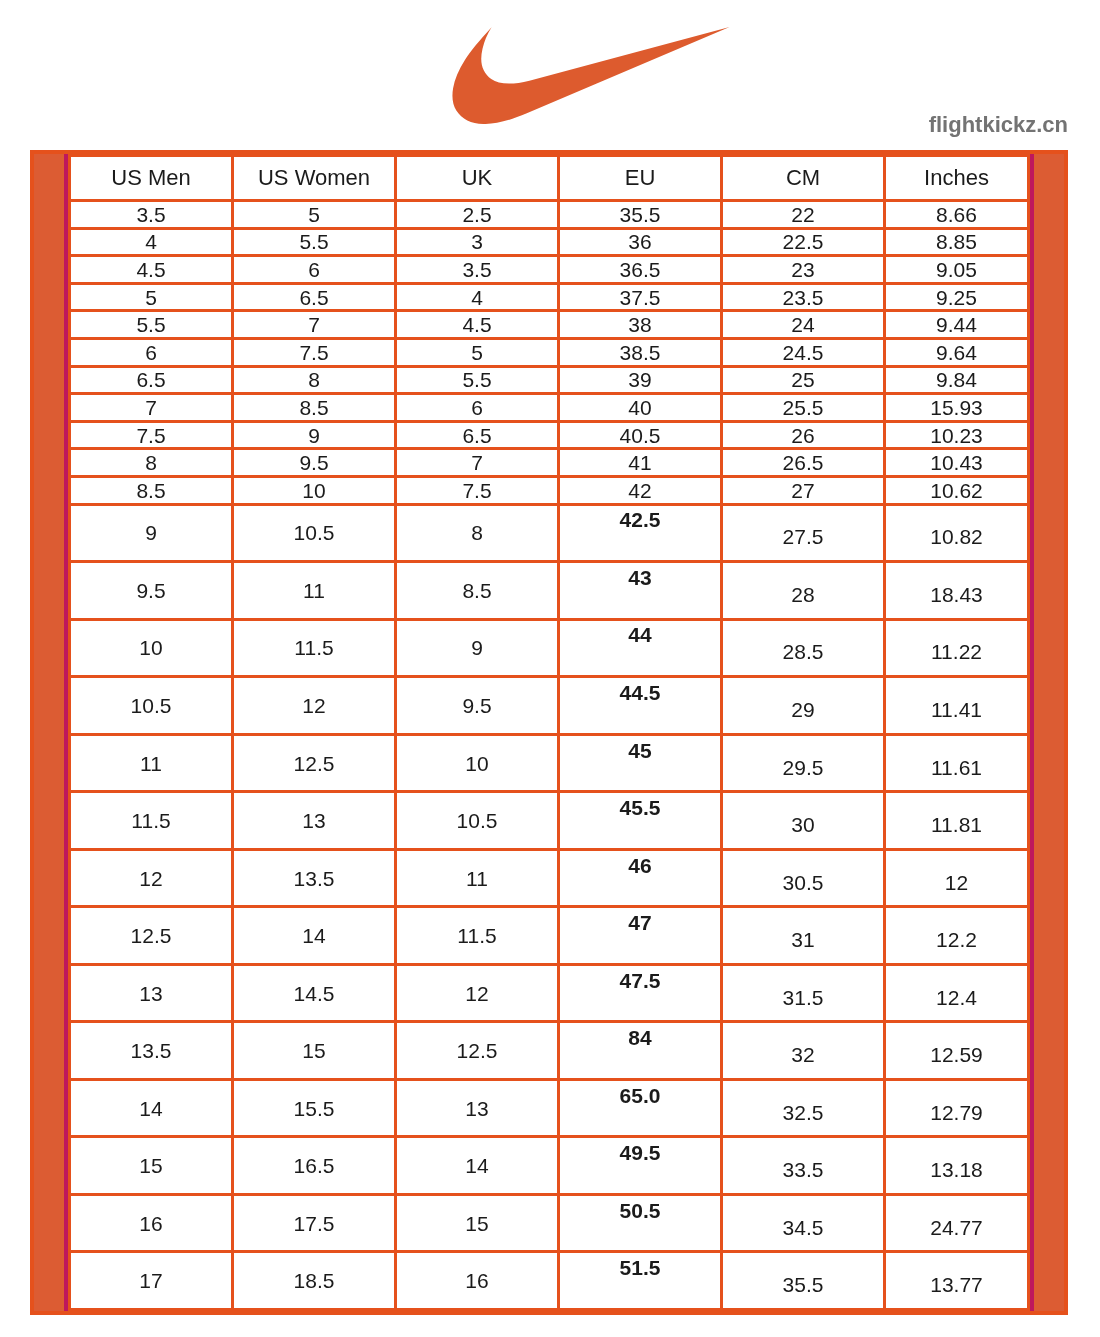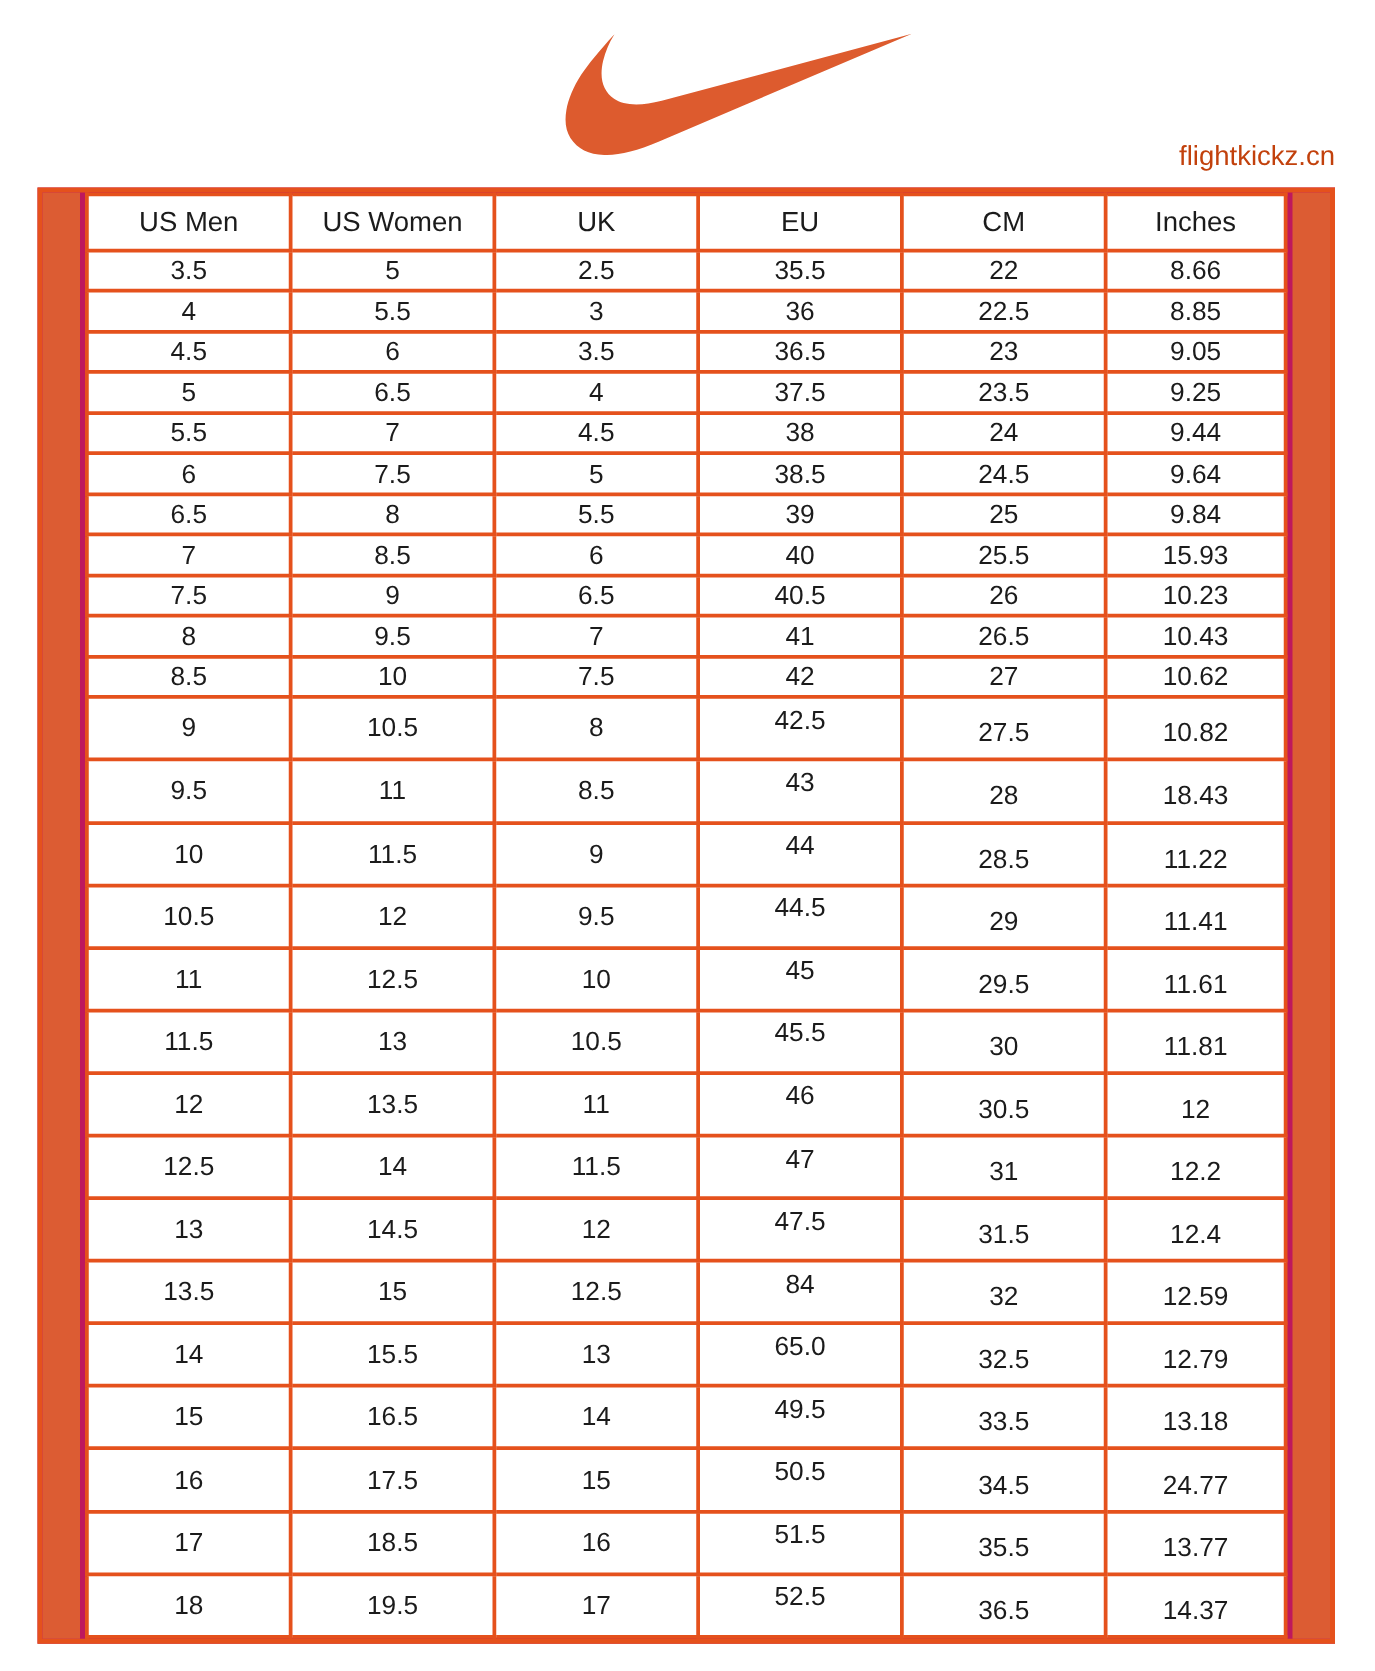--- a/index.html
+++ b/index.html
@@ -23,22 +23,22 @@
     top: 27px;
     width: 278px;
     height: 97px;
   }
   .logo svg { display: block; width: 278px; height: 97px; }
   .site-label {
     position: absolute;
     top: 112px;
     right: 32px;
     font-size: 22px;
-    font-weight: 400;
-    color: #c2410c;
+    font-weight: 700;
+    color: #737373;
     letter-spacing: 0px;
   }
   .size-chart {
     position: absolute;
     left: 30px;
     top: 150px;
     width: 1038px;
     height: 1165px;
     border: 4px solid var(--border-orange);
     display: flex;
@@ -68,21 +68,21 @@
     color: var(--text-dark);
     background: #ffffff;
     font-weight: normal;
     line-height: 1;
   }
   .size-table thead th {
     height: 45px;
     font-size: 22px;
   }
   
-  .size-table tbody tr:nth-child(n+12) td:nth-child(4) { padding-bottom: 13px; }
+  .size-table tbody tr:nth-child(n+12) td:nth-child(4) { padding-bottom: 26px; font-weight: bold; }
   .size-table tbody tr:nth-child(n+12) td:nth-child(5),
   .size-table tbody tr:nth-child(n+12) td:nth-child(6) { padding-top: 8px; }
 </style>
 </head>
 <body>
 
 <div class="logo">
   <svg viewBox="0 7.8 24 8.4" preserveAspectRatio="xMidYMid meet" aria-hidden="true">
     <path fill="#DD5B2E" d="M24 7.8L6.442 15.276c-1.456.616-2.679.925-3.668.925-1.12 0-1.933-.392-2.437-1.177-.317-.504-.41-1.143-.28-1.918.13-.775.476-1.6 1.036-2.478.467-.71 1.232-1.643 2.297-2.8a6.122 6.122 0 0 0-.784 1.848c-.28 1.195-.028 2.072.756 2.632.373.261.886.392 1.54.392.522 0 1.11-.084 1.764-.252L24 7.8z"></path>
   </svg>
@@ -305,24 +305,16 @@
           <td>24.77</td>
         </tr>
         <tr>
           <td>17</td>
           <td>18.5</td>
           <td>16</td>
           <td>51.5</td>
           <td>35.5</td>
           <td>13.77</td>
         </tr>
-        <tr>
-          <td>18</td>
-          <td>19.5</td>
-          <td>17</td>
-          <td>52.5</td>
-          <td>36.5</td>
-          <td>14.37</td>
-        </tr>
       </tbody>
   </table>
   <div class="accent-bar right"></div>
 </div>
 
 </body></html>

